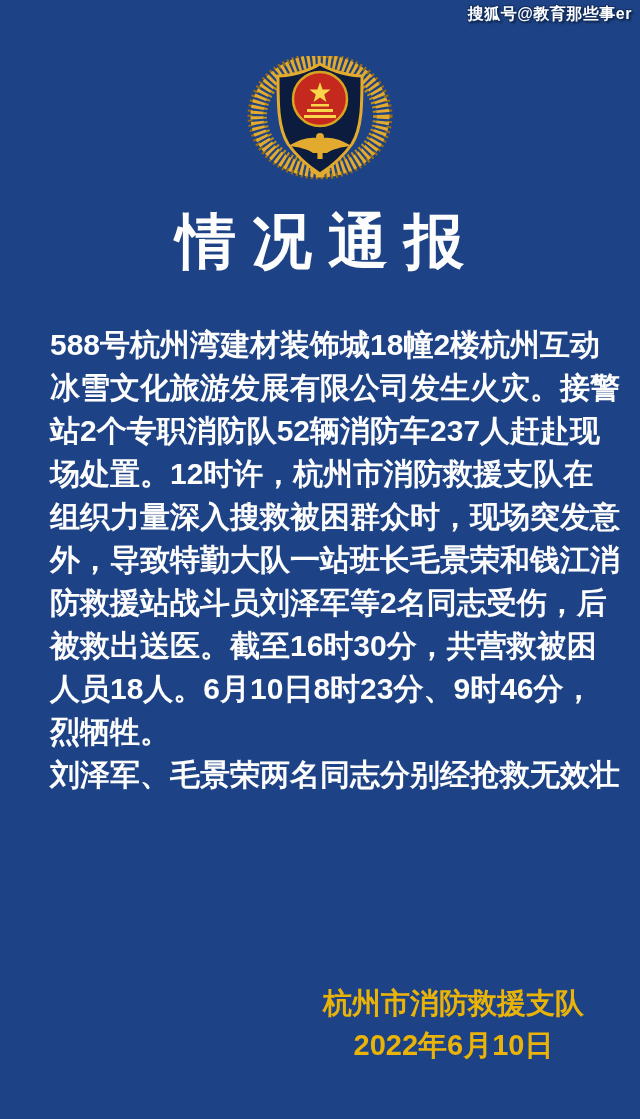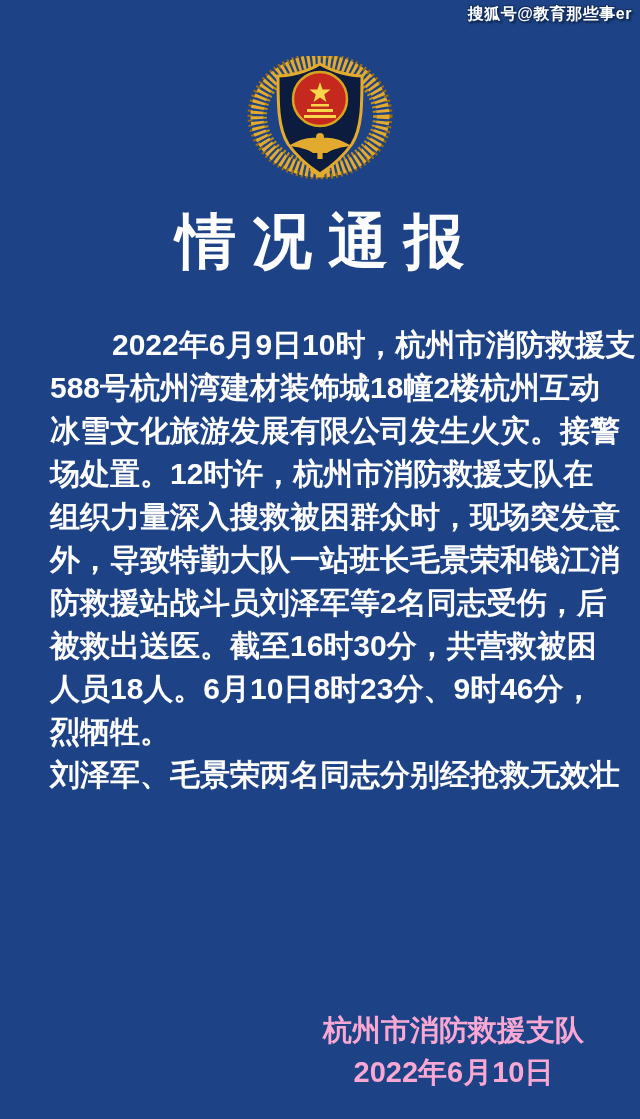--- a/index.html
+++ b/index.html
@@ -64,22 +64,21 @@
   .body-line.indent { text-indent: 62px; }
   .body-line.last { text-align-last: left; white-space: normal; }
   .signature {
     position: absolute;
     top: 982px;
     right: 56px;
     text-align: center;
     font-size: 29px;
     font-weight: bold;
     line-height: 42px;
-    color: #f9a8d4;
-    margin-top: 27px;
+    color: #eab308;
   }
 </style>
 </head>
 <body>
 
 <div class="poster">
 
   <div class="watermark">搜狐号@教育那些事er</div>
 
   <div class="emblem">
@@ -105,23 +104,23 @@
       <path d="M44 90 C 55 82, 69 80, 75 83 C 81 80, 95 82, 106 90 C 96 91, 88 93, 82 97 L 68 97 C 62 93, 54 91, 44 90 Z" fill="#e2aa2e"></path>
 
       <circle cx="75" cy="81" r="4" fill="#e2aa2e"></circle>
       <rect x="72.4" y="84" width="5.2" height="19" fill="#e2aa2e"></rect>
     </svg>
   </div>
 
   <h1 class="title">情况通报</h1>
 
   <div class="body-text">
-    <div class="body-line indent">2022年6月9日10时，杭州市消防救援支</div>
     <div class="body-line">588号杭州湾建材装饰城18幢2楼杭州互动</div>
     <div class="body-line">冰雪文化旅游发展有限公司发生火灾。接警</div>
+    <div class="body-line">站2个专职消防队52辆消防车237人赶赴现</div>
     <div class="body-line">场处置。12时许，杭州市消防救援支队在</div>
     <div class="body-line">组织力量深入搜救被困群众时，现场突发意</div>
     <div class="body-line">外，导致特勤大队一站班长毛景荣和钱江消</div>
     <div class="body-line">防救援站战斗员刘泽军等2名同志受伤，后</div>
     <div class="body-line">被救出送医。截至16时30分，共营救被困</div>
     <div class="body-line">人员18人。6月10日8时23分、9时46分，</div>
     <div class="body-line last">烈牺牲。</div>
     <div class="body-line">刘泽军、毛景荣两名同志分别经抢救无效壮</div>
   </div>
 

